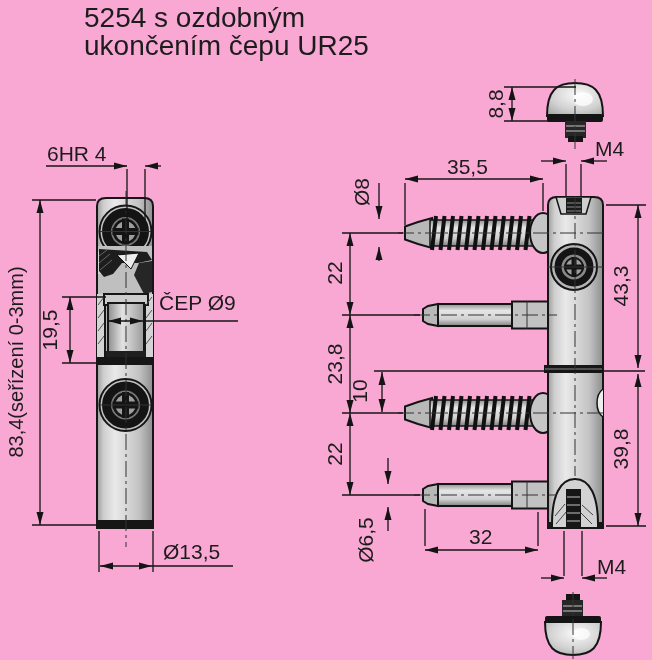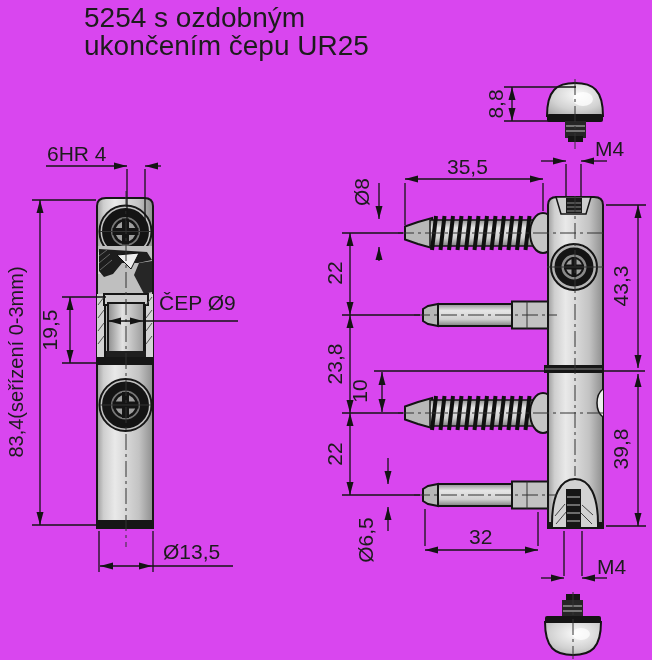--- a/index.html
+++ b/index.html
@@ -1,16 +1,16 @@
 <!DOCTYPE html>
 <html><head>
 <meta charset="utf-8">
 <style>
   html,body{margin:0;padding:0;background:#ffffff;}
-  #stage{position:relative;width:652px;height:660px;background:#d946ef;overflow:hidden;
+  #stage{position:relative;width:652px;height:660px;background:#f9a8d4;overflow:hidden;
          font-family:"Liberation Sans", sans-serif;}
   svg{display:block;}
   text{fill:#1c1c1c;font-family:"Liberation Sans", sans-serif;}
   .dim{font-size:21px;}
   .dim-sm{font-size:20px;}
   .title-t{font-size:28px;}
   .thin{stroke:#141414;stroke-width:1.3;fill:none;}
   .cl{stroke:#333;stroke-width:1;fill:none;stroke-dasharray:16 4 3 4;}
   .arr{fill:#141414;stroke:none;}
   .outline{stroke:#161616;stroke-width:2;}

